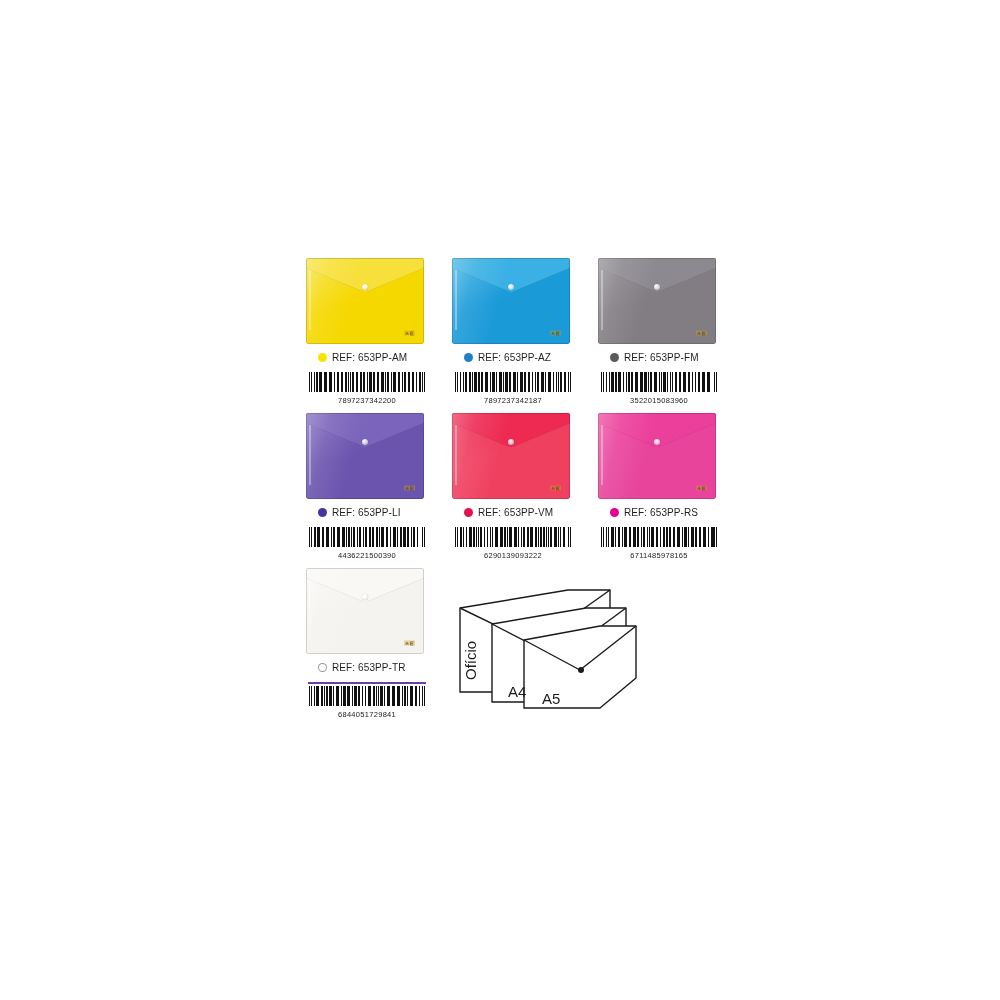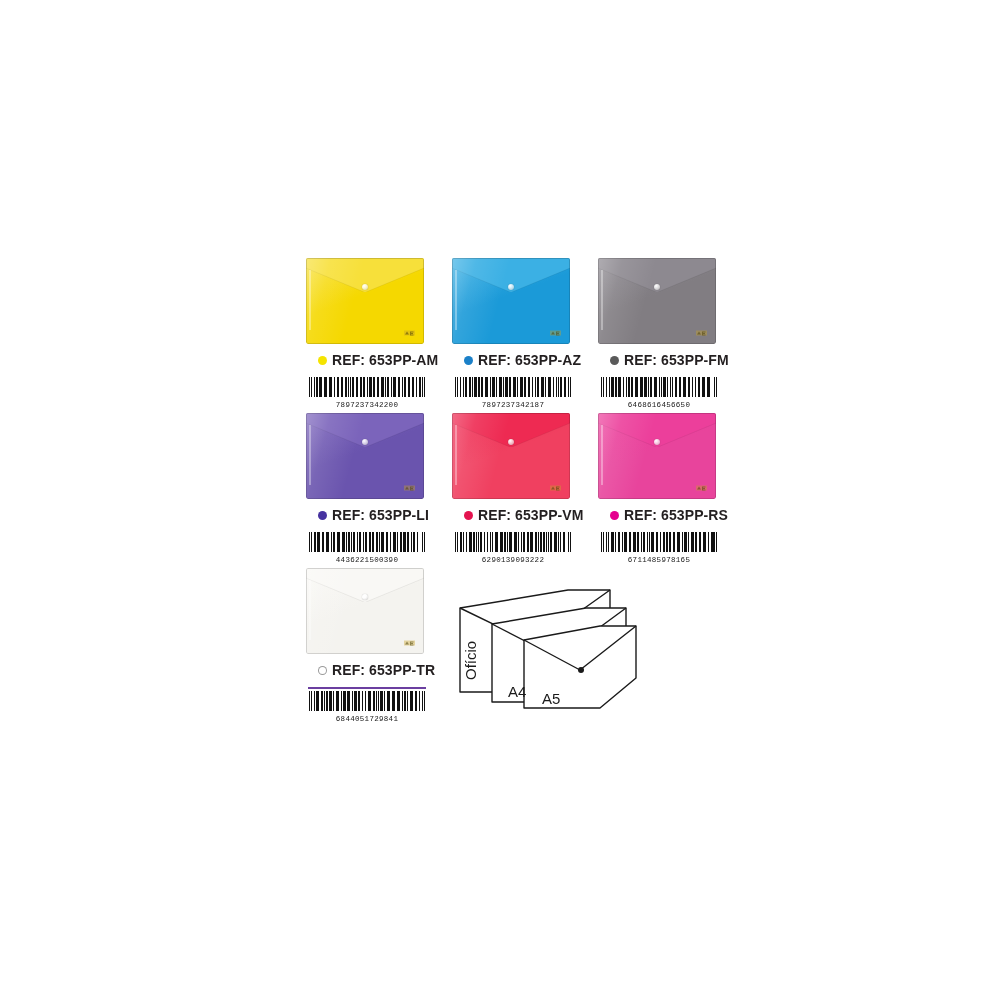--- a/index.html
+++ b/index.html
@@ -121,22 +121,22 @@
     width: 9px;
     height: 9px;
     border-radius: 50%;
     flex: 0 0 auto;
   }
   .swatch.hollow {
     background: #ffffff;
     box-shadow: inset 0 0 0 1px #9a9a9a;
   }
   .ref-text {
-    font-size: 14px;
-    font-weight: bold;
+    font-size: 10px;
+    font-weight: normal;
     color: #231f20;
     letter-spacing: 0.1px;
     white-space: nowrap;
   }
 
   
   .barcode-block {
     margin-top: 9px;
     margin-left: 8px;
     width: 118px;
@@ -146,21 +146,21 @@
     background: #6b3fa0;
     margin-bottom: 2px;
     width: 100%;
   }
   .bars {
     height: 20px;
     width: 100%;
   }
   .bc-num {
     text-align: center;
-    font-family: Liberation Mono, monospace;
+    font-family: Liberation Sans, sans-serif;
     font-size: 7.5px;
     color: #1a1a1a;
     letter-spacing: 0.3px;
     margin-top: 0px;
   }
 
   
   .diagram-cell {
     grid-column: 2 / span 2;
     position: relative;
@@ -358,21 +358,21 @@
             <rect x="83" y="0" width="3" height="20" fill="#111111"></rect>
             <rect x="88" y="0" width="2" height="20" fill="#111111"></rect>
             <rect x="92" y="0" width="1" height="20" fill="#111111"></rect>
             <rect x="95" y="0" width="1" height="20" fill="#111111"></rect>
             <rect x="98" y="0" width="2" height="20" fill="#111111"></rect>
             <rect x="102" y="0" width="3" height="20" fill="#111111"></rect>
             <rect x="107" y="0" width="3" height="20" fill="#111111"></rect>
             <rect x="114" y="0" width="1" height="20" fill="#111111"></rect>
             <rect x="116" y="0" width="1" height="20" fill="#111111"></rect>
           </svg>
-        <div class="bc-num">6468616456650</div>
+        <div class="bc-num">3522015083960</div>
       </div>
     </div>
 
     <div class="cell">
       <div class="env-wrap">
         <div class="env">
           <div class="env-body" style="background: linear-gradient(160deg, rgb(123, 100, 187) 0%, rgb(106, 84, 174) 45%, rgb(106, 84, 174) 100%);"></div>
           <svg class="env-flap" viewBox="0 0 118 34" preserveAspectRatio="none">
             <polygon points="0,0 118,0 118,10 59,34 0,10" fill="#7b64bb" stroke="rgba(0,0,0,0.10)" stroke-width="0.6"></polygon>
           </svg>

